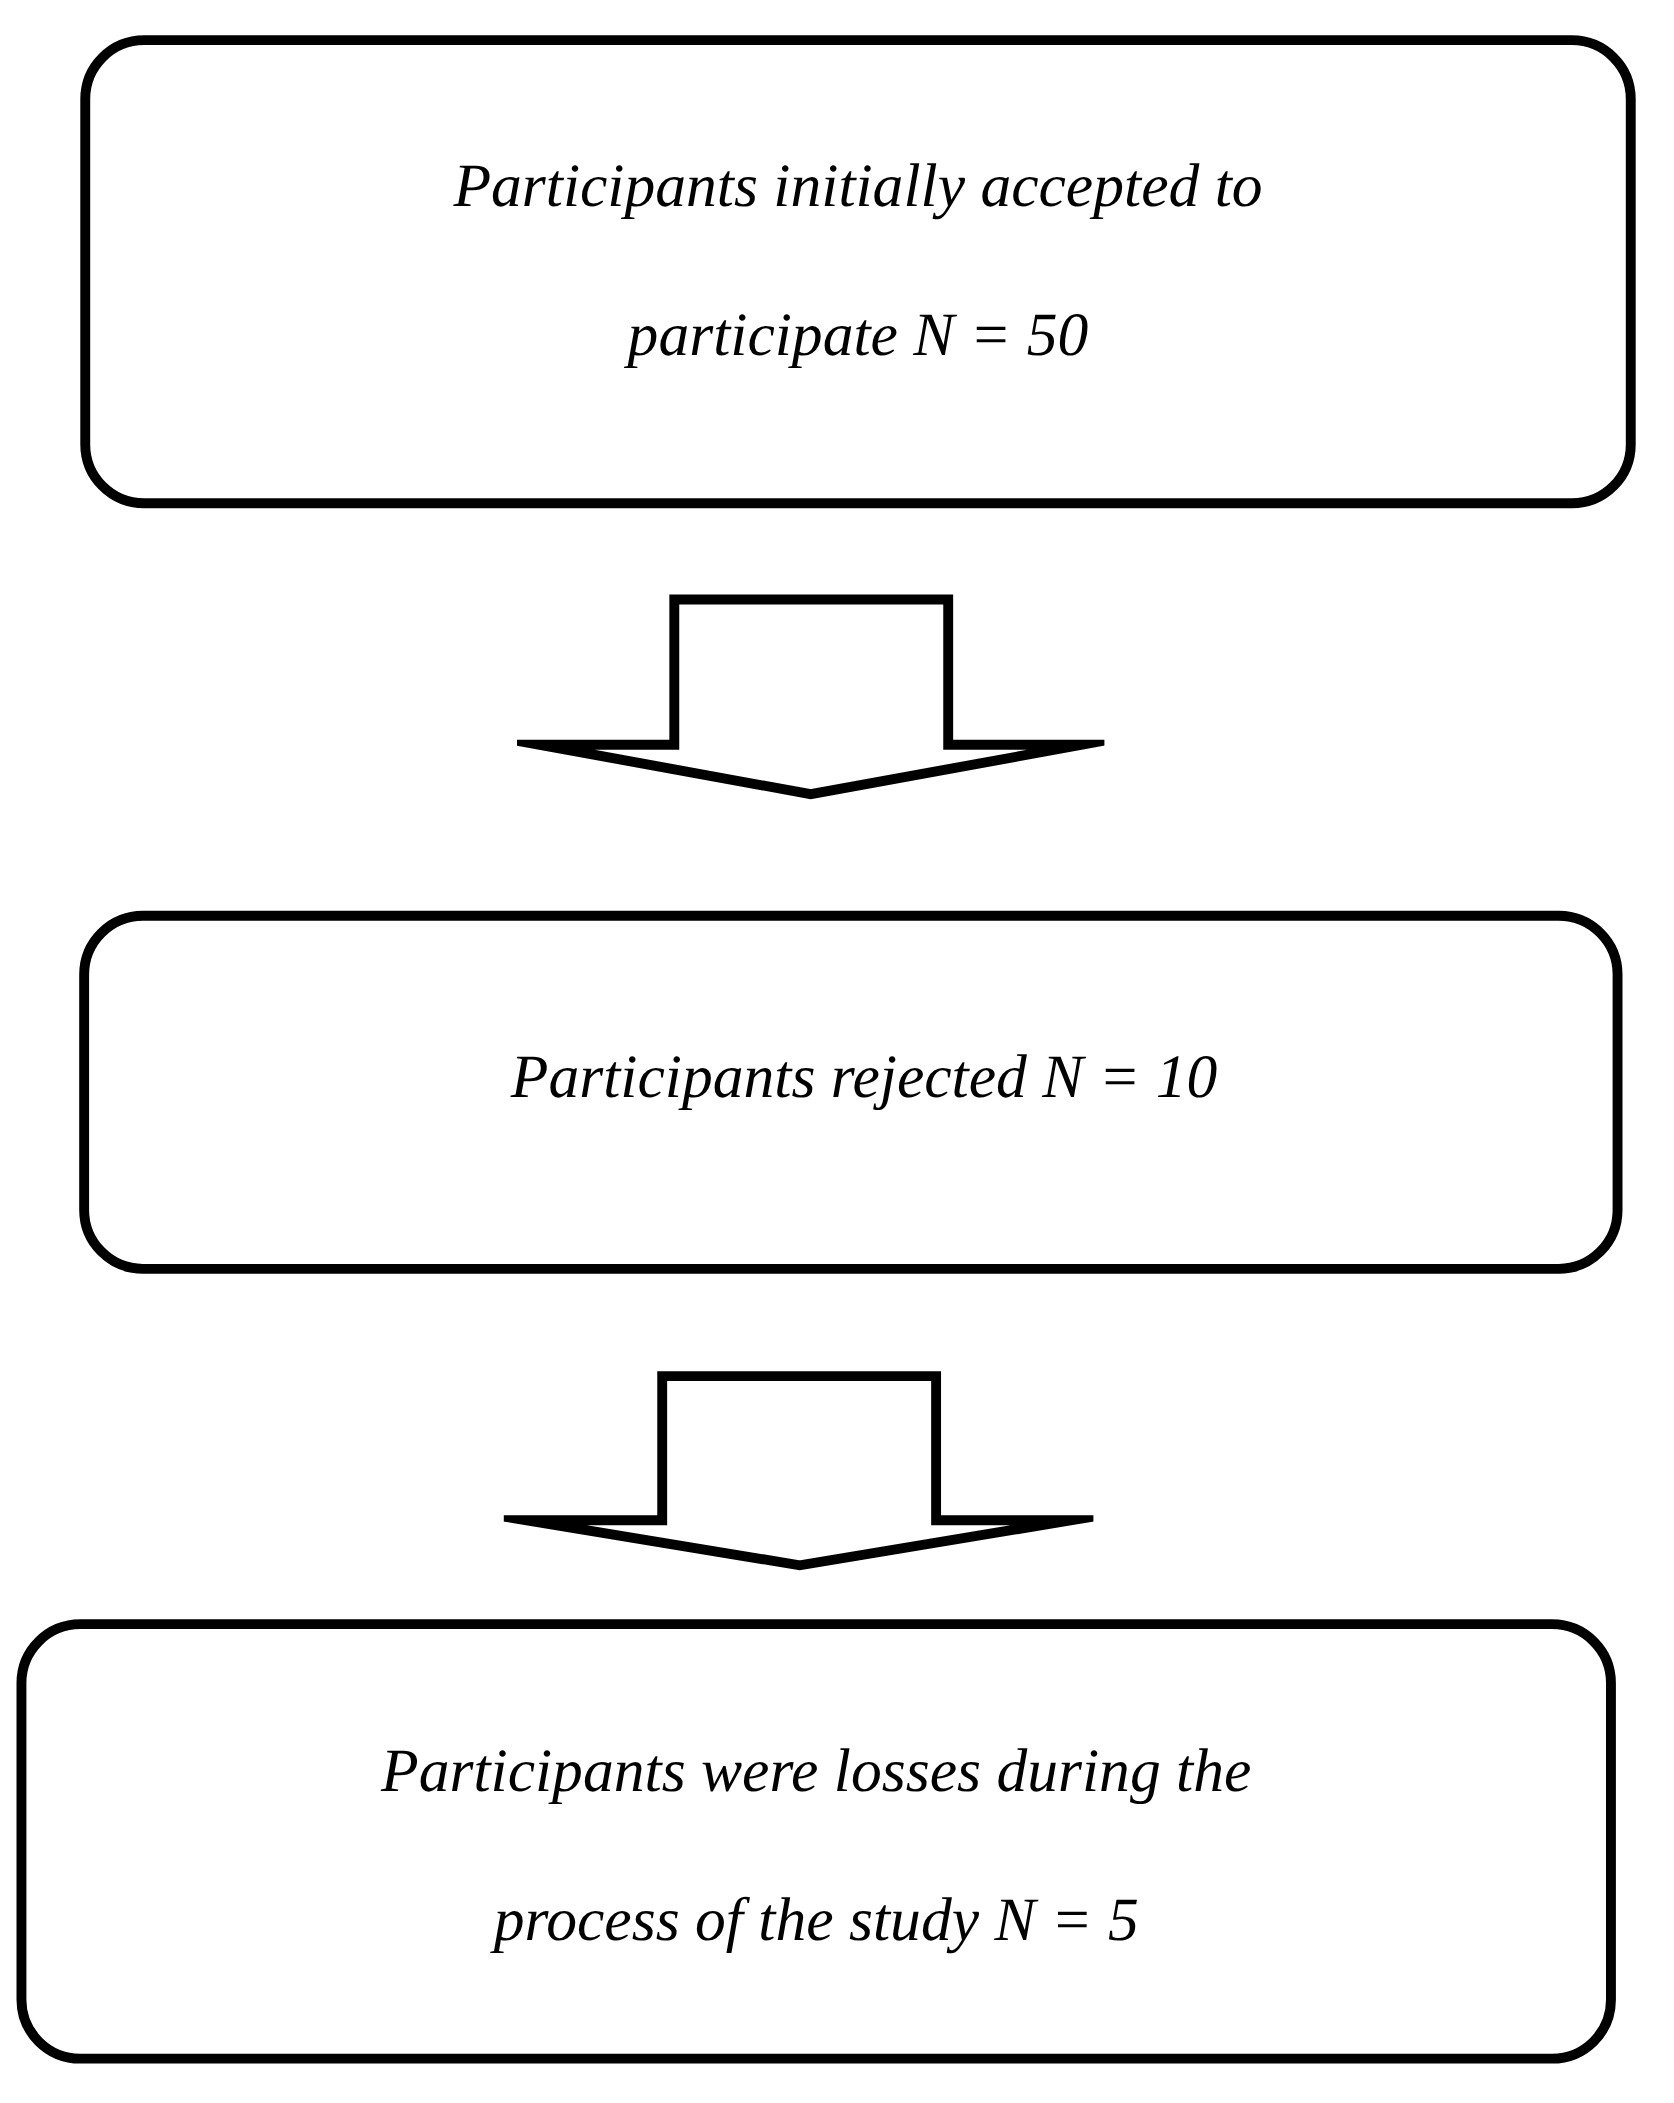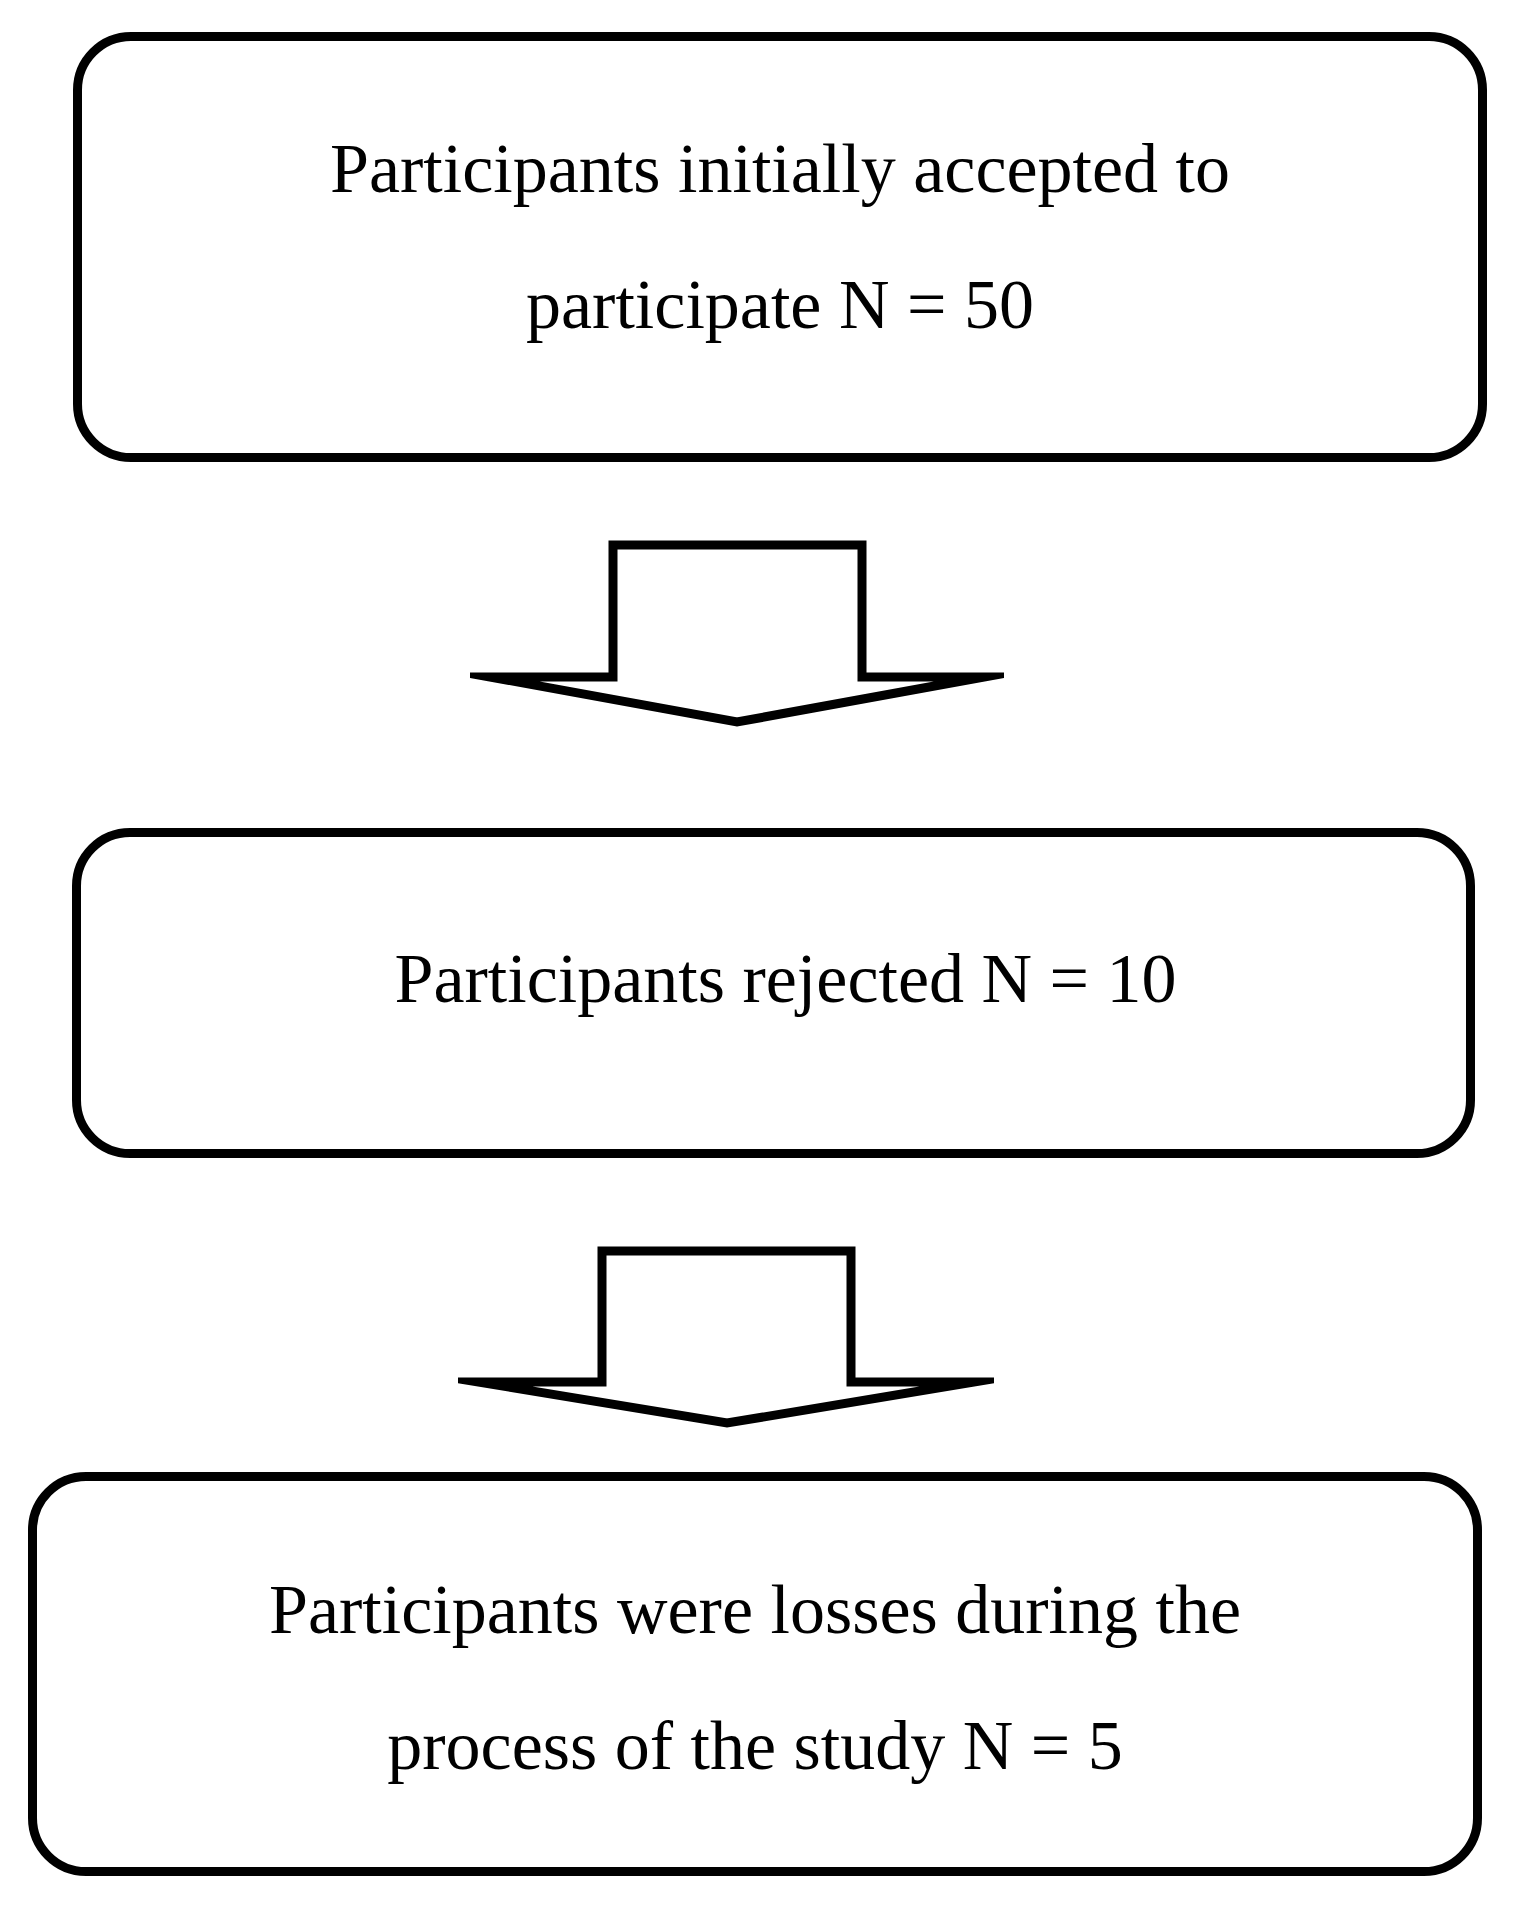--- a/index.html
+++ b/index.html
@@ -14,30 +14,31 @@
   }
   .flow-box{
     position:absolute;
     box-sizing:border-box;
     background:#ffffff;
     border:9px solid #000000;
     border-radius:58px;
     text-align:center;
   }
   .box-text{
-    font-size:70px;
+    font-size:56px;
     line-height:136px;
     white-space:nowrap;
     letter-spacing:0px;
+    font-style:italic;
   }
   #box1{left:73px;top:32px;width:1414px;height:430px;}
   #box1 .box-text{padding-top:60px;}
   #box2{left:72px;top:828px;width:1403px;height:330px;padding-left:24px;}
   #box2 .box-text{padding-top:74px;}
-  #box3{left:28px;top:1472px;width:1454px;height:404px;}
+  #box3{left:15px;top:1472px;width:1454px;height:404px;}
   #box3 .box-text{padding-top:61px;}
   .arrow{position:absolute;display:block;}
   #arrow1{left:470px;top:540px;}
   #arrow2{left:458px;top:1246px;}
   .arrow polygon{
     fill:#ffffff;
     stroke:#000000;
     stroke-width:9;
     stroke-miterlimit:14;
     stroke-linejoin:miter;

